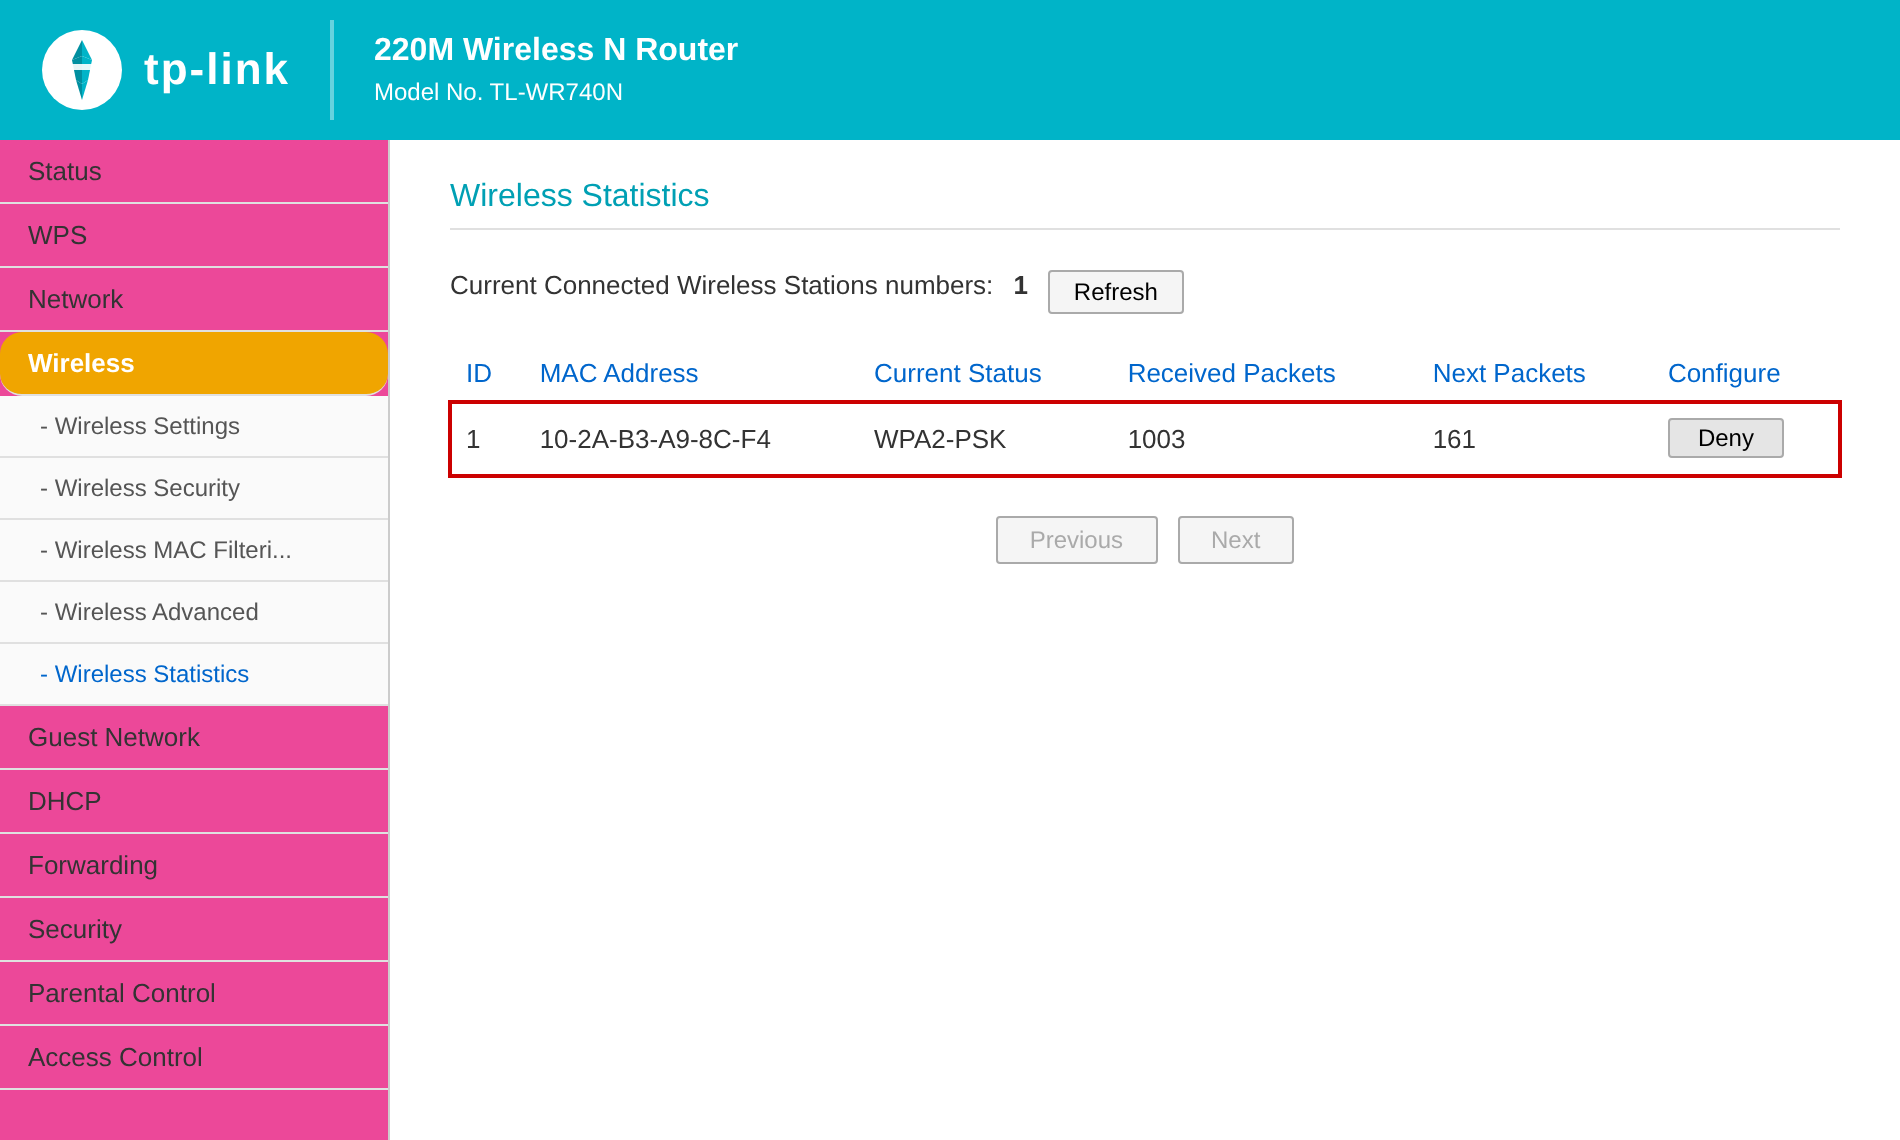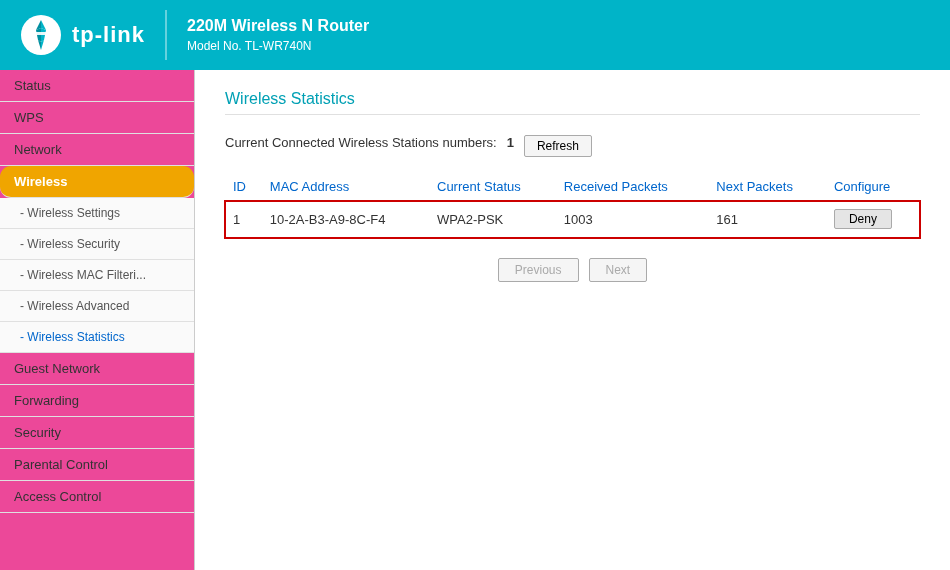--- a/index.html
+++ b/index.html
@@ -237,20 +237,21 @@
   <div class="sidebar-item">Status</div>
       <div class="sidebar-item">WPS</div>
       <div class="sidebar-item">Network</div>
       <div class="sidebar-item active">Wireless</div>
       <div class="sidebar-item sub">- Wireless Settings</div>
       <div class="sidebar-item sub">- Wireless Security</div>
       <div class="sidebar-item sub">- Wireless MAC Filteri...</div>
       <div class="sidebar-item sub">- Wireless Advanced</div>
       <div class="sidebar-item sub active-sub">- Wireless Statistics</div>
       <div class="sidebar-item">Guest Network</div>
+      <div class="sidebar-item">DHCP</div>
       <div class="sidebar-item">Forwarding</div>
       <div class="sidebar-item">Security</div>
       <div class="sidebar-item">Parental Control</div>
       <div class="sidebar-item">Access Control</div>
     </div>
 
   <div class="content">
     <div class="page-title">Wireless Statistics</div>
 
     <div class="stats-info">

